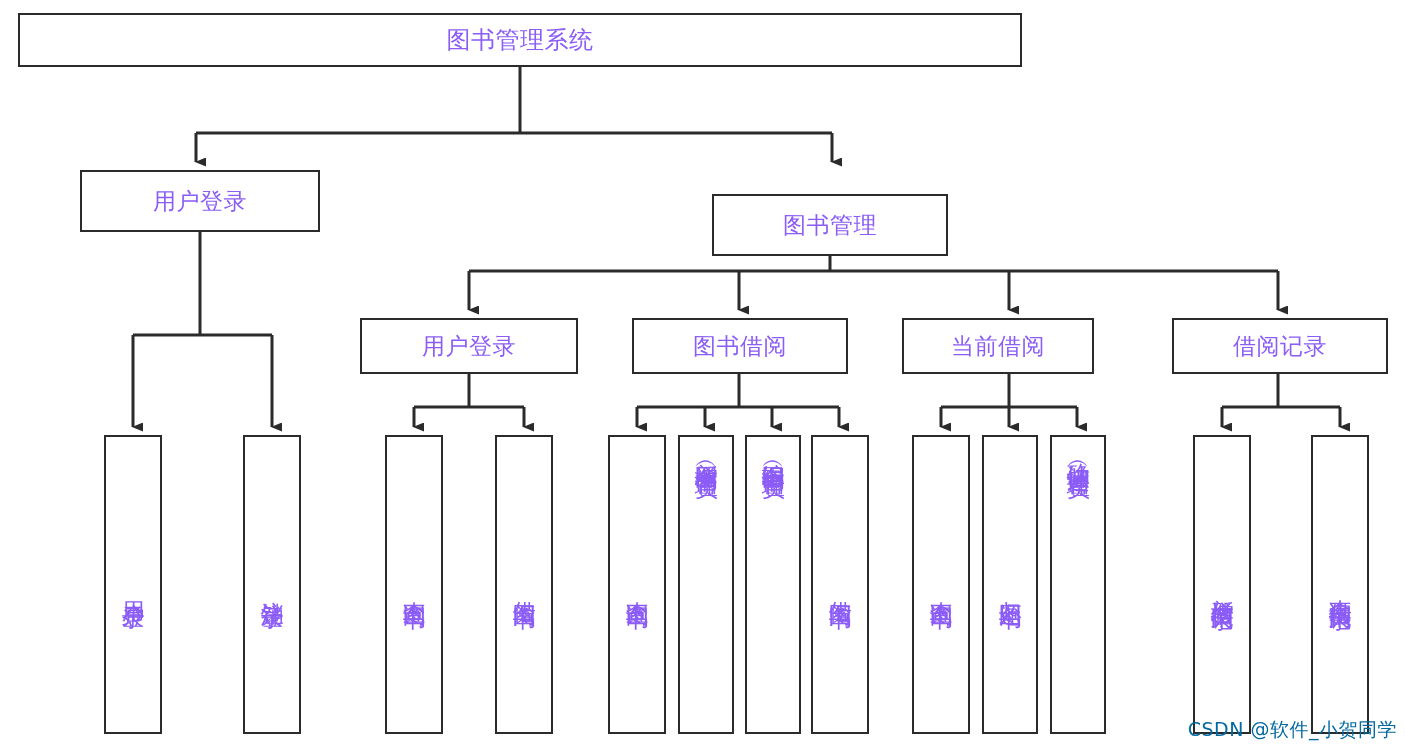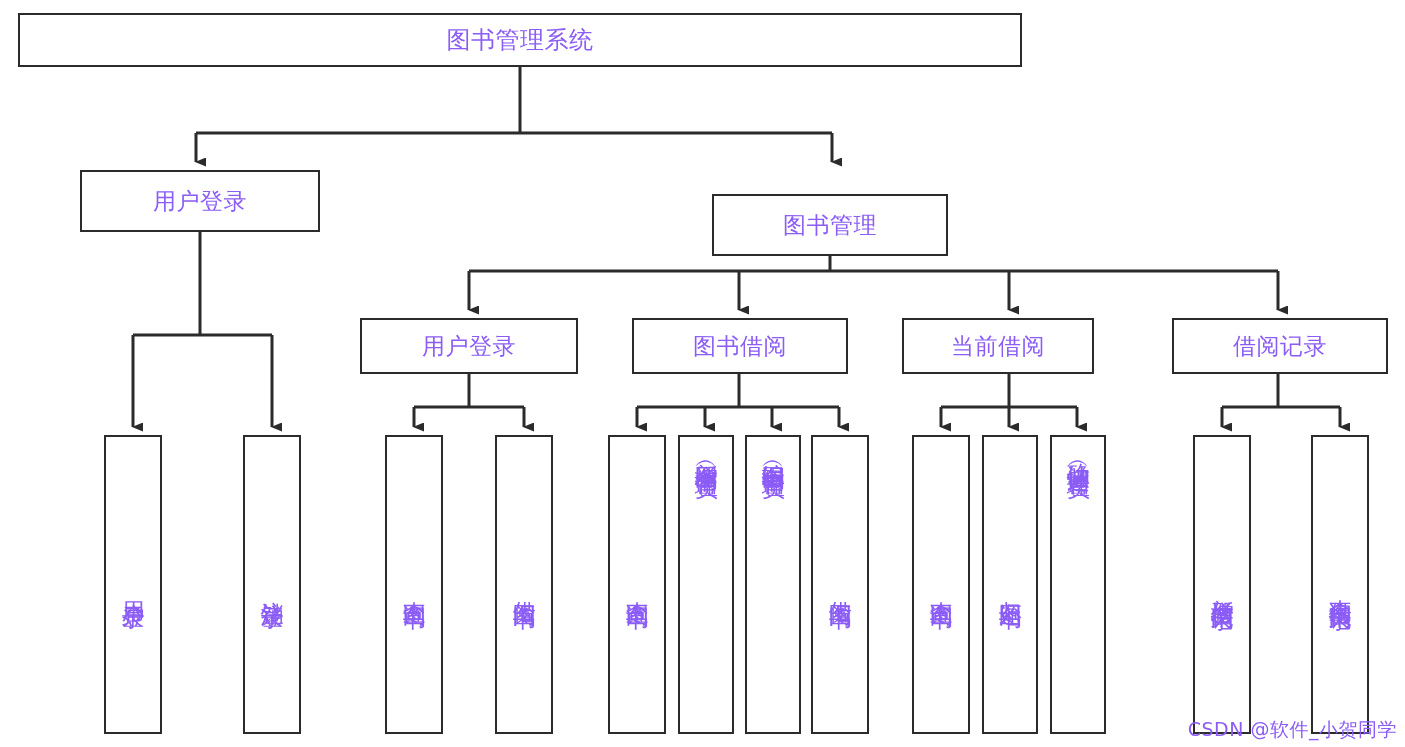--- a/index.html
+++ b/index.html
@@ -73,21 +73,21 @@
   .node.vert.centered {
     align-items: center;
     padding-top: 0;
   }
   
   #watermark {
     position: absolute;
     right: 8px;
     bottom: 4px;
     font-size: 19px;
-    color: #8b5cf6;
+    color: #0369a1;
     letter-spacing: 0.5px;
     z-index: 6;
     white-space: nowrap;
     pointer-events: none;
   }
 </style>
 </head>
 <body>
 
 <div id="diagram-root">

